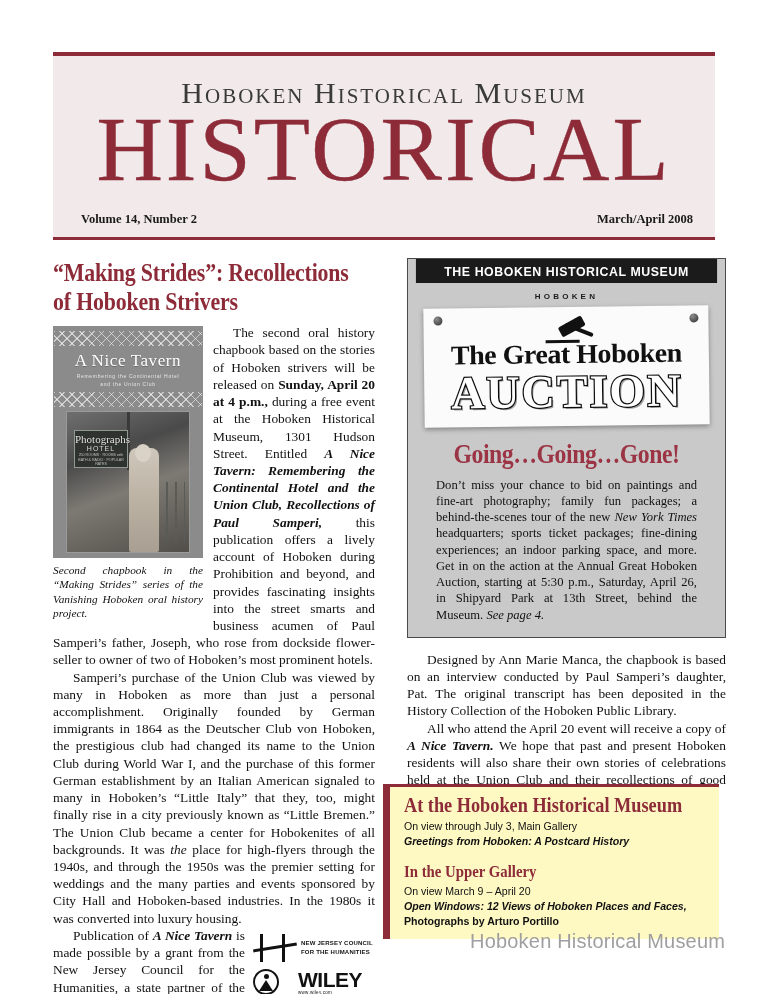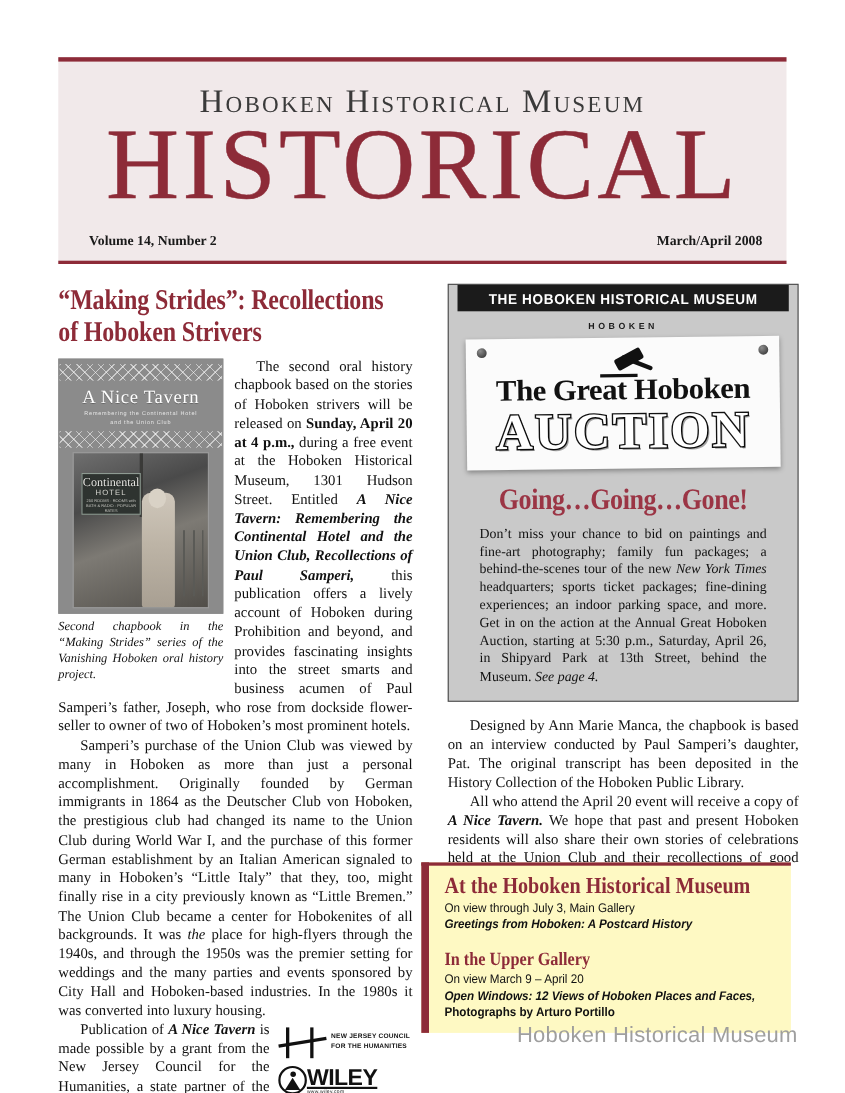--- a/index.html
+++ b/index.html
@@ -216,21 +216,21 @@
   }
   .njch-bar {
     position: absolute; left: 0; top: 13px; width: 44px; height: 3px;
     background: #111; transform: rotate(-9deg);
   }
   .njch-txt {
     font-family: "Liberation Sans", sans-serif;
     font-size: 6px; font-weight: bold; line-height: 9px;
     letter-spacing: .2px; color: #111; text-transform: uppercase;
   }
-  .wiley { display: flex; align-items: center; gap: 0; margin-top: 4px; text-decoration: underline; }
+  .wiley { display: flex; align-items: center; gap: 19px; margin-top: 4px; }
   .wiley-mark {
     width: 26px; height: 26px; border-radius: 50%;
     border: 2px solid #111; position: relative; flex: none;
   }
   .wiley-mark::before {
     content: ""; position: absolute; left: 9px; top: 3px;
     width: 5px; height: 5px; border-radius: 50%; background: #111;
   }
   .wiley-mark::after {
     content: ""; position: absolute; left: 4px; top: 9px;
@@ -437,21 +437,21 @@
   <div class="figure">
     <div class="bookcover">
       <div class="bc-deco"></div>
       <div class="bc-title">A Nice Tavern</div>
       <div class="bc-sub">Remembering the Continental Hotel</div>
       <div class="bc-sub">and the Union Club</div>
       <div class="bc-deco"></div>
       <div class="bc-photo">
         <div class="bc-pole"></div>
         <div class="bc-sign">
-          <div class="s1">Continental</div>
+          <div class="s1">Photographs</div>
           <div class="s2">HOTEL</div>
           <div class="s3">250 ROOMS · ROOMS with BATH &amp; RADIO · POPULAR RATES</div>
         </div>
         <div class="bc-rail"></div>
         <div class="bc-person"></div>
         <div class="bc-head"></div>
       </div>
 
     </div>
     <div class="figcaption">Second chapbook in the “Making Strides” series of the Vanishing Hoboken oral history project.</div>

